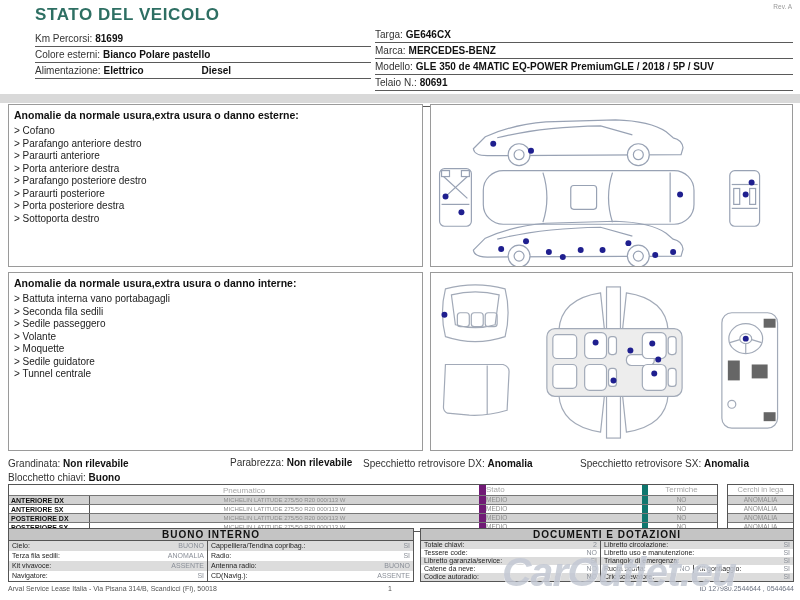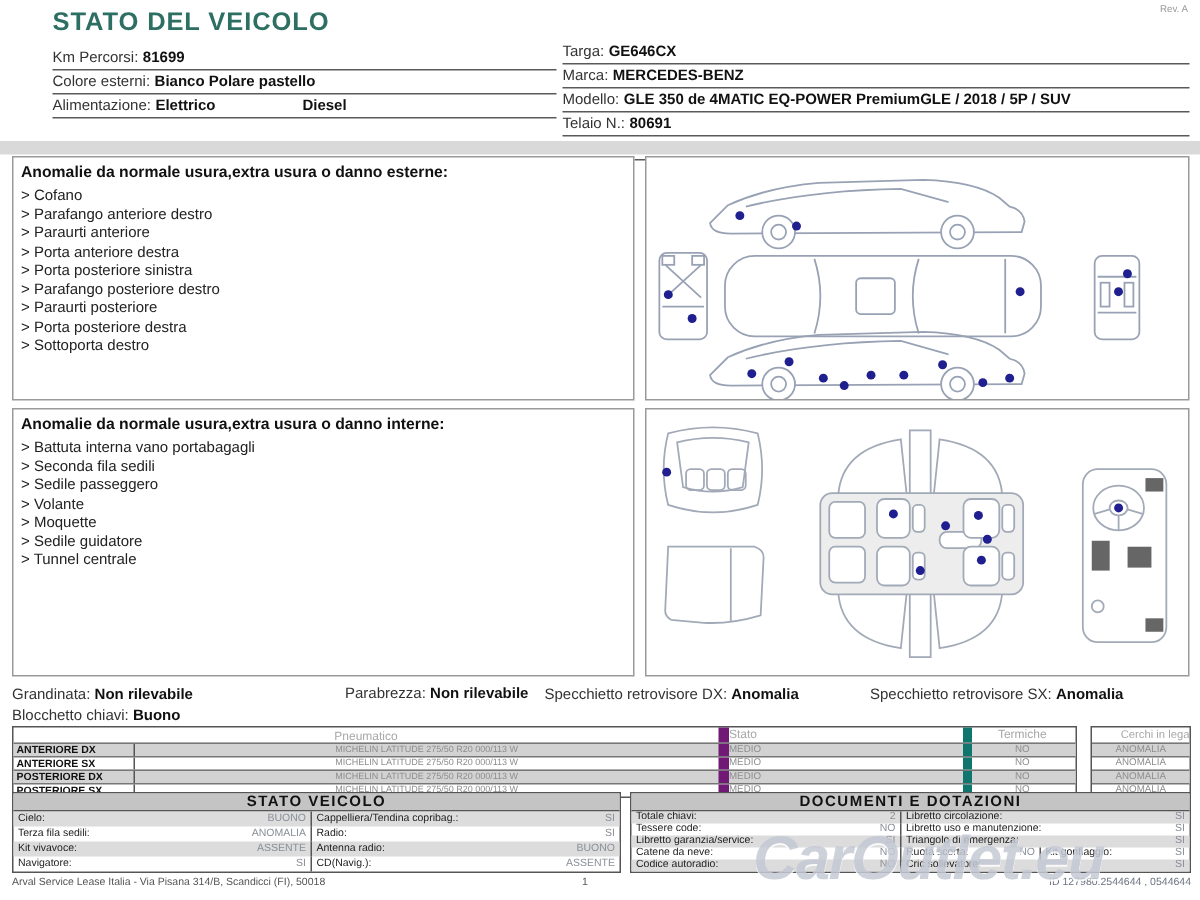--- a/index.html
+++ b/index.html
@@ -46,21 +46,21 @@
   .ty-hrow{display:flex;height:10px;align-items:center;color:#a8a8a8;font-size:8px;}
   .ty-row{display:flex;height:8px;align-items:center;border-top:1px solid #777;}
   .ty-row.gray,.ty-srow.gray{background:#d2d2d2;}
   .tc{box-sizing:border-box;overflow:hidden;white-space:nowrap;}
   .tc-pneu{width:470px;text-align:center;}
   .tc-pos{width:80px;padding-left:2px;font-weight:bold;font-size:7px;color:#111;}
   .tc-spec{width:390px;text-align:center;color:#8e8e8e;font-size:6px;border-left:1px solid #555;height:100%;line-height:8px;}
   .tc-stato{width:163px;text-align:left;color:#8e8e8e;border-left:7px solid #701a75;height:100%;line-height:8px;}
   .tc-term{width:73px;text-align:center;color:#8e8e8e;border-left:6px solid #0f766e;height:100%;line-height:8px;}
   .ty-hrow .tc-stato,.ty-hrow .tc-term{color:#a8a8a8;line-height:10px;font-size:8px;}
-  .ty-shead{height:10px;text-align:right;color:#a8a8a8;font-size:7.5px;line-height:10px;}
+  .ty-shead{height:10px;text-align:center;color:#a8a8a8;font-size:7.5px;line-height:10px;}
   .ty-srow{height:8px;text-align:center;color:#8e8e8e;font-size:6.5px;line-height:8px;border-top:1px solid #777;}
   
   .btable{border:1px solid #555;box-sizing:border-box;background:#fff;}
   #stato-int{left:8px;top:528px;width:406px;}
   #docs{left:420px;top:528px;width:374px;}
   .tbl-hdr{height:11px;background:#c4c4c4;border-bottom:1px solid #555;
     font-weight:bold;font-size:10px;letter-spacing:1px;text-align:center;line-height:11px;color:#111;}
   .si-row{display:flex;height:10px;font-size:7px;line-height:10px;}
   .si-row.gray,.doc-row.gray{background:#dcdcdc;}
   .doc-row{display:flex;height:8px;font-size:7px;line-height:8px;}
@@ -123,21 +123,20 @@
   <div class="abs graybar"></div>
 
   <div class="abs box" id="box-ext-list">
     <div class="box-title">Anomalie da normale usura,extra usura o danno esterne:</div>
     <div class="cols">
       <div class="col">
         <div>&gt; Cofano</div>
         <div>&gt; Parafango anteriore destro</div>
         <div>&gt; Paraurti anteriore</div>
         <div>&gt; Porta anteriore destra</div>
-        <div>&gt; Porta posteriore sinistra</div>
       </div>
       <div class="col">
         <div>&gt; Parafango posteriore destro</div>
         <div>&gt; Paraurti posteriore</div>
         <div>&gt; Porta posteriore destra</div>
         <div>&gt; Sottoporta destro</div>
       </div>
     </div>
   </div>
 
@@ -332,21 +331,21 @@
     <div class="abs ty-side">
       <div class="ty-shead">Cerchi in lega</div>
       <div class="ty-srow gray">ANOMALIA</div>
       <div class="ty-srow">ANOMALIA</div>
       <div class="ty-srow gray">ANOMALIA</div>
       <div class="ty-srow">ANOMALIA</div>
     </div>
   </div>
 
   <div class="abs btable" id="stato-int">
-    <div class="tbl-hdr">STATO VEICOLO</div>
+    <div class="tbl-hdr">BUONO INTERNO</div>
     <div class="si-row gray">
       <div class="cell si-c1">
           <span class="lbl">Cielo:</span>
           <span class="val">BUONO</span>
         </div>
       <div class="cell si-c2">
           <span class="lbl">Cappelliera/Tendina copribag.:</span>
           <span class="val">SI</span>
         </div>
     </div>

